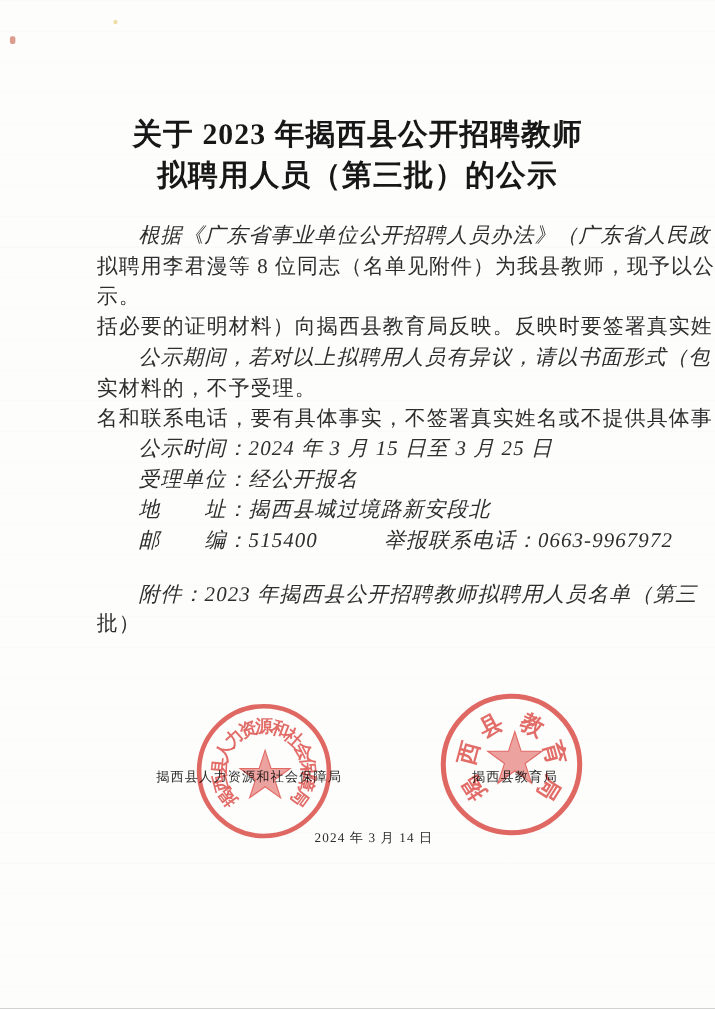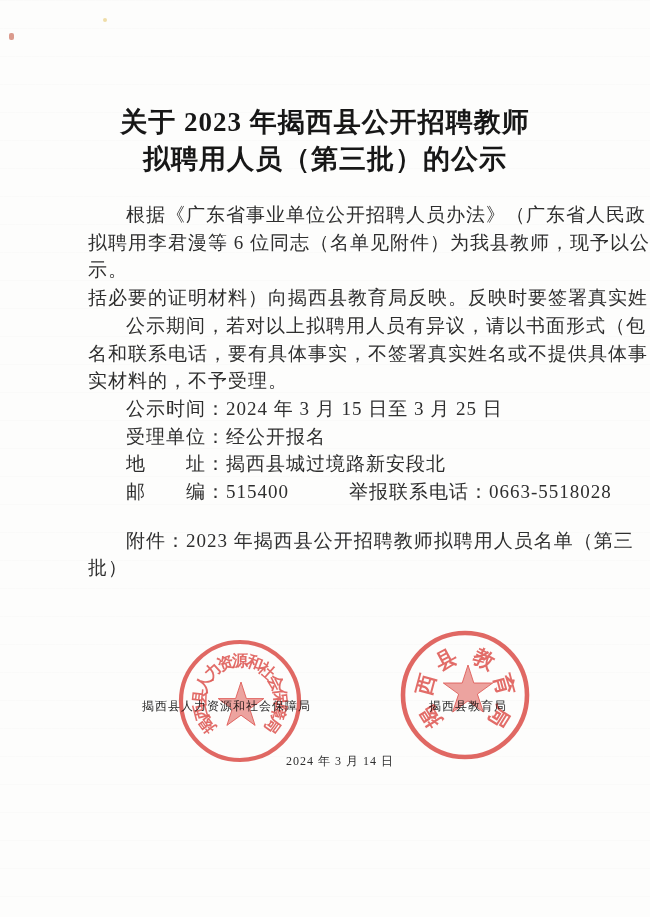--- a/index.html
+++ b/index.html
@@ -17,21 +17,21 @@
     position:absolute;top:104px;left:0;right:0;
     text-align:center;
     font-size:27px;font-weight:bold;line-height:37px;
     color:#171717;letter-spacing:1px;
   }
   .doc-body{
     position:absolute;top:201px;left:88px;width:480px;
     font-size:19px;line-height:27.7px;letter-spacing:1px;
   }
   .doc-body .line{white-space:nowrap;min-height:27.7px;}
-  .doc-body .line.indent{text-indent:2em;}
+  .doc-body .line.indent{text-indent:2em;font-style:italic;}
   .doc-body .line.gap{margin-top:21px;}
   .sign-left{position:absolute;left:142px;top:698px;font-size:12px;letter-spacing:1px;white-space:nowrap;}
   .sign-right{position:absolute;left:429px;top:698px;font-size:12px;letter-spacing:1px;white-space:nowrap;}
   .doc-date{position:absolute;left:286px;top:753px;font-size:12px;letter-spacing:1px;white-space:nowrap;}
   .seal{position:absolute;mix-blend-mode:multiply;opacity:.92;}
   .seal-left{left:170px;top:631px;}
   .seal-right{left:395px;top:625px;}
   .seal text{font-family:"Liberation Serif","DejaVu Serif",serif;font-weight:bold;}
   .speck{position:absolute;border-radius:2px;}
   .speck-red{left:9px;top:33px;width:5px;height:7px;background:#cf7a68;opacity:.75;}
@@ -45,30 +45,30 @@
   <div class="speck speck-red"></div>
   <div class="speck speck-yellow"></div>
 
   <div class="doc-title">
     <div>关于 2023 年揭西县公开招聘教师</div>
     <div>拟聘用人员（第三批）的公示</div>
   </div>
 
   <div class="doc-body">
       <div class="line indent">根据《广东省事业单位公开招聘人员办法》（广东省人民政</div>
-      <div class="line">拟聘用李君漫等 6 位同志（名单见附件）为我县教师，现予以公</div>
+      <div class="line">拟聘用李君漫等 8 位同志（名单见附件）为我县教师，现予以公</div>
       <div class="line">示。</div>
       <div class="line">括必要的证明材料）向揭西县教育局反映。反映时要签署真实姓</div>
       <div class="line indent">公示期间，若对以上拟聘用人员有异议，请以书面形式（包</div>
+      <div class="line">实材料的，不予受理。</div>
       <div class="line">名和联系电话，要有具体事实，不签署真实姓名或不提供具体事</div>
-      <div class="line">实材料的，不予受理。</div>
       <div class="line indent">公示时间：2024 年 3 月 15 日至 3 月 25 日</div>
       <div class="line indent">受理单位：经公开报名</div>
       <div class="line indent">地　　址：揭西县城过境路新安段北</div>
-      <div class="line indent">邮　　编：515400　　　举报联系电话：0663-5518028</div>
+      <div class="line indent">邮　　编：515400　　　举报联系电话：0663-9967972</div>
       <div class="line indent gap">附件：2023 年揭西县公开招聘教师拟聘用人员名单（第三</div>
       <div class="line">批）</div>
     </div>
 
   <div class="sign-left">揭西县人力资源和社会保障局</div>
   <div class="sign-right">揭西县教育局</div>
   <div class="doc-date">2024 年 3 月 14 日</div>
 
   <svg class="seal seal-left" width="140" height="140" viewBox="0 0 140 140">
       <circle cx="70" cy="70" r="59" fill="none" stroke="#dd4a45" stroke-width="4.2" stroke-opacity="0.9"></circle>

